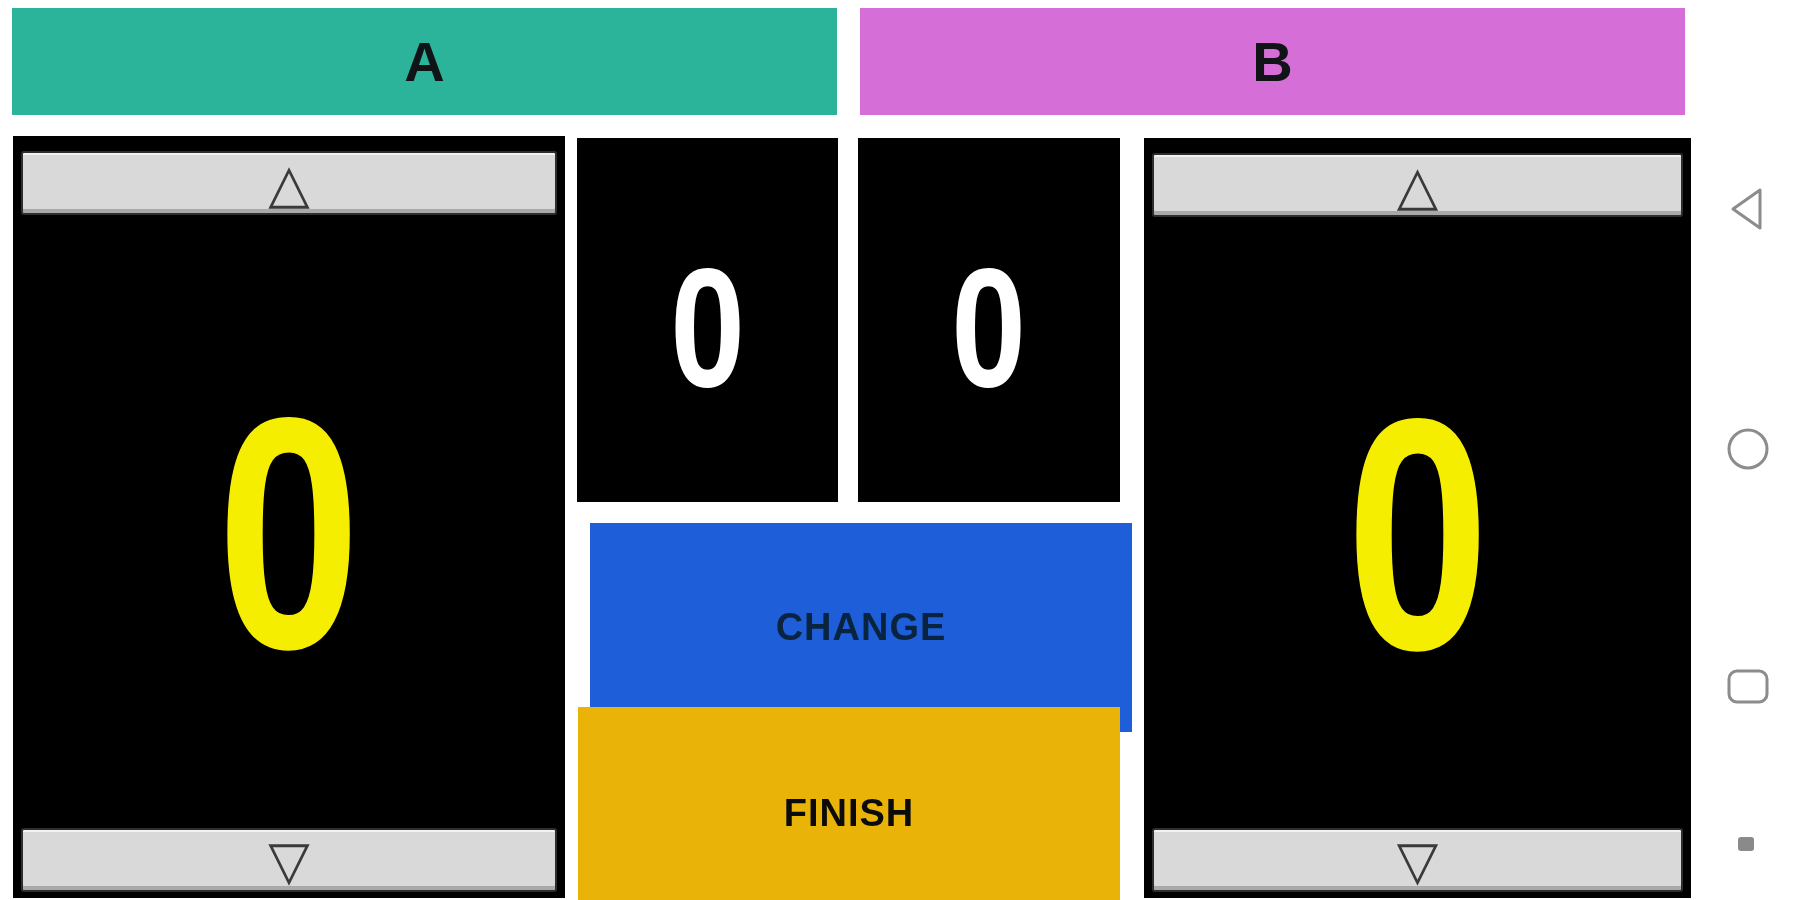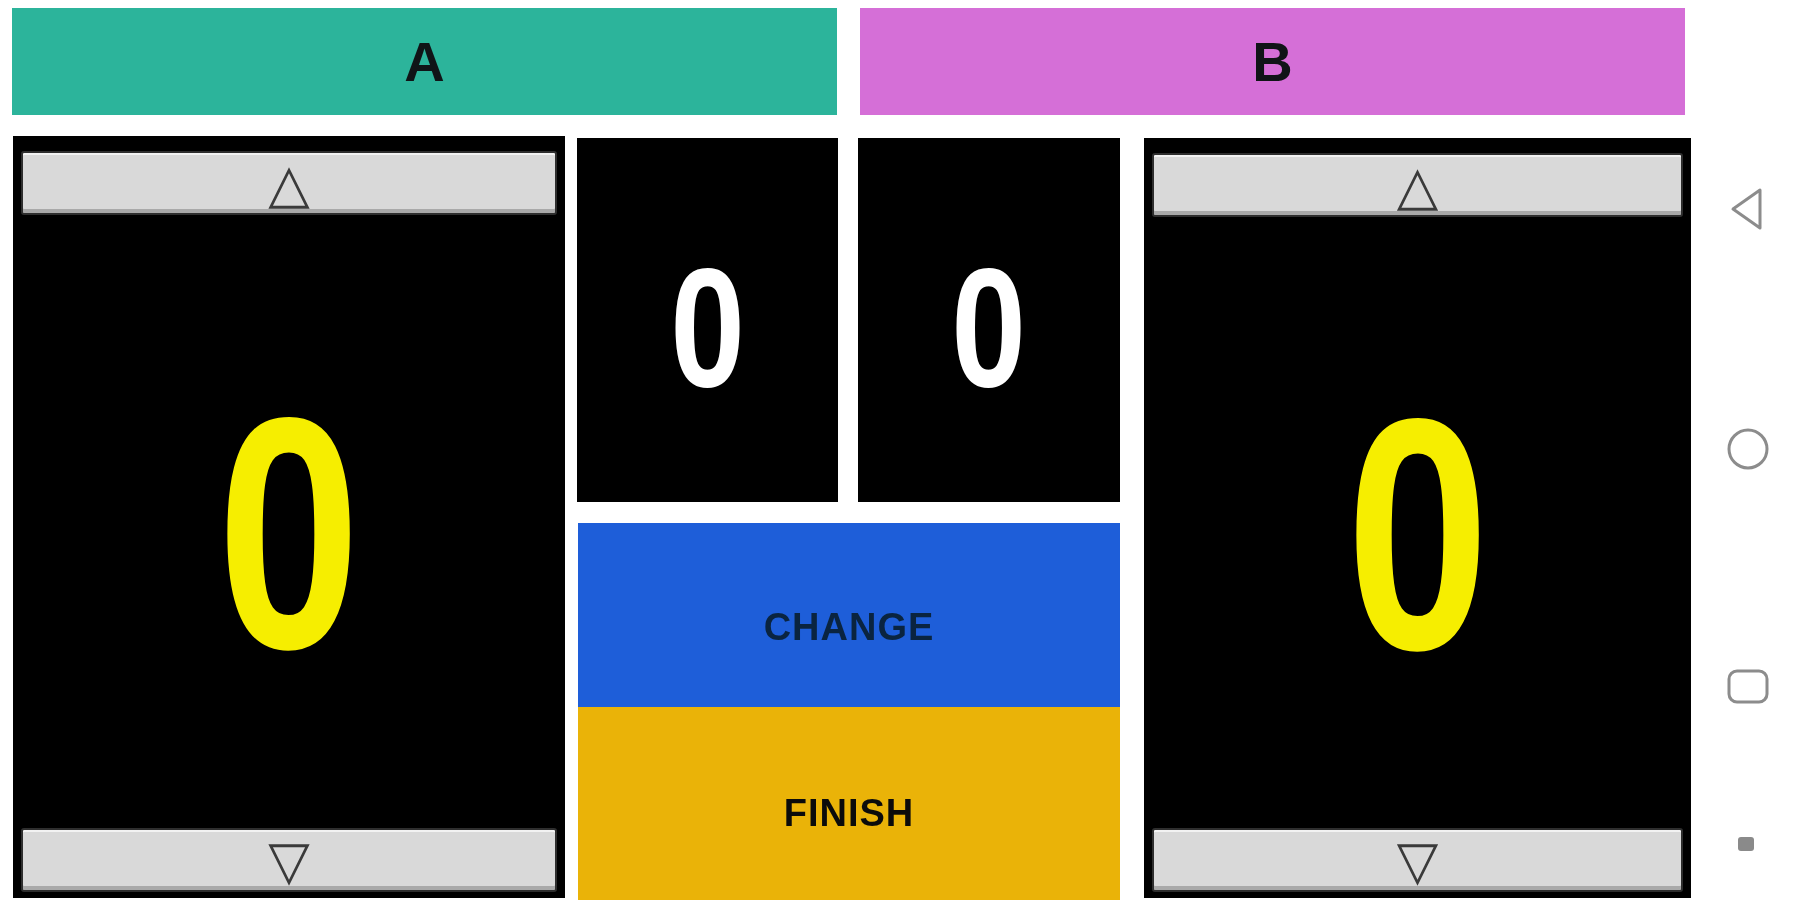--- a/index.html
+++ b/index.html
@@ -50,21 +50,21 @@
     display:inline-block;transform:scaleX(0.8) translateY(0.05em);
   }
 
   
   .action-btn{
     position:absolute;left:578px;width:542px;border:none;cursor:pointer;
     display:flex;align-items:center;justify-content:center;
     font-family:"Liberation Sans", sans-serif;
     font-weight:bold;font-size:38px;letter-spacing:1px;
   }
-  .action-btn.change{top:523px;height:209px;background:#1E5ED9;color:#0A2440;}
+  .action-btn.change{top:523px;height:209px;background:#1E5ED9;color:#0A2440;margin-left:12px;}
   .action-btn.finish{top:707px;height:212px;background:#eab308;color:#0B0B0B;}
 
   
   .nav-icon{position:absolute;cursor:pointer;}
   .nav-icon.back{left:1726px;top:185px;}
   .nav-icon.home{left:1726px;top:427px;}
   .nav-icon.recents{left:1726px;top:668px;}
   .nav-dot{
     position:absolute;left:1738px;top:837px;width:16px;height:14px;
     background:#8a8a8a;border-radius:3px;

